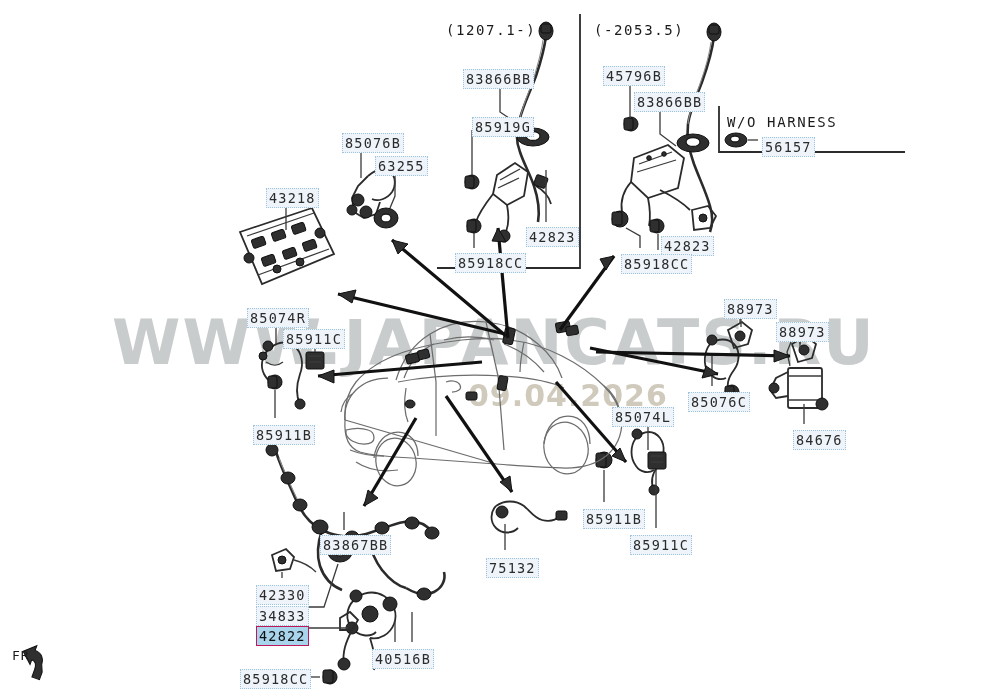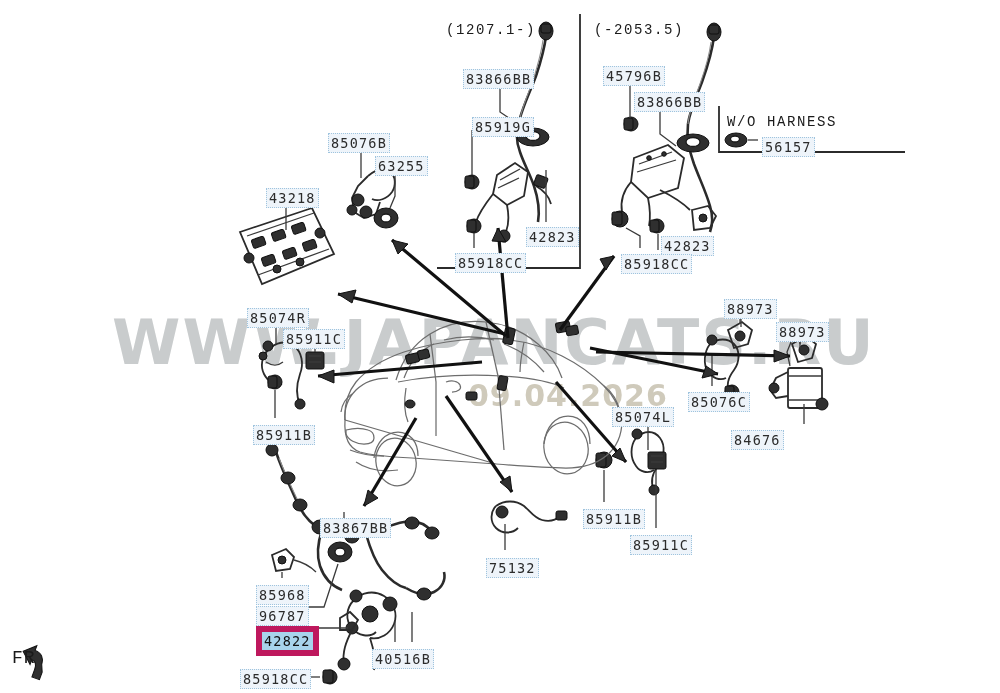--- a/index.html
+++ b/index.html
@@ -13,24 +13,24 @@
       font-size:62px;font-weight:700;letter-spacing:2px;color:#c9cccd;white-space:nowrap;
       user-select:none;pointer-events:none;}
   .wm-date{position:absolute;left:468px;top:378px;font-family:"DejaVu Sans","Liberation Sans",sans-serif;
       font-size:30px;font-weight:600;color:#cfcabb;white-space:nowrap;letter-spacing:1px;
       user-select:none;pointer-events:none;}
 
   
   .lbl{position:absolute;font-size:13.5px;letter-spacing:1.2px;color:#2b2b2b;
        white-space:nowrap;line-height:16px;padding:1px 2px;
        background:#eef4fa;border:1px dotted #9fc4de;}
-  .lbl.sel{background:#a8d4ec;border:6px solid #be185d;color:#101010;}
+  .lbl.sel{background:#a8d4ec;border:1px solid #be185d;color:#101010;}
 
   
-  .txt{position:absolute;font-size:14px;letter-spacing:1.6px;color:#1a1a1a;white-space:nowrap;font-family:Liberation Mono, monospace;}
+  .txt{position:absolute;font-size:14px;letter-spacing:1.6px;color:#1a1a1a;white-space:nowrap;}
 
   
   svg.layer{position:absolute;left:0;top:0;width:1000px;height:693px;overflow:visible;}
   .ln{stroke:#3a3a3a;stroke-width:1.3;fill:none;}
   .ln2{stroke:#2b2b2b;stroke-width:1.8;fill:none;}
   .car{stroke:#6d6d6d;stroke-width:1.25;fill:none;}
   .arw{stroke:#111;stroke-width:3.2;fill:none;}
   .pt{fill:#2f2f2f;stroke:#101010;stroke-width:1;}
   .ptw{fill:#ffffff;stroke:#1a1a1a;stroke-width:1.3;}
   .hose{stroke:#2b2b2b;stroke-width:2.6;fill:none;}
@@ -384,45 +384,45 @@
 
     <g>
       <path class="pt" d="M42,661 C42,655 38,650 31,650 L31,645 L20,655 L31,665 L31,660
                           C35,660 37,663 37,668 L37,676 L45,676 L45,668 Z" transform="rotate(20 32 662)"></path>
     </g>
   </svg>
 
   <div class="txt" style="left:446px;top:22px">(1207.1-)</div>
   <div class="txt" style="left:594px;top:22px">(-2053.5)</div>
   <div class="txt" style="left:727px;top:114px">W/O HARNESS</div>
-  <div class="txt" style="left:12px;top:648px;font-size:18px;letter-spacing:1px">FR</div>
+  <div class="txt" style="left:12px;top:648px;font-size:13px;letter-spacing:1px">FR</div>
 
   <div class="lbl" style="left:463px;top:69px">83866BB</div>
   <div class="lbl" style="left:472px;top:117px">85919G</div>
   <div class="lbl" style="left:526px;top:227px">42823</div>
   <div class="lbl" style="left:455px;top:253px">85918CC</div>
   <div class="lbl" style="left:603px;top:66px">45796B</div>
   <div class="lbl" style="left:634px;top:92px">83866BB</div>
   <div class="lbl" style="left:762px;top:137px">56157</div>
   <div class="lbl" style="left:661px;top:236px">42823</div>
   <div class="lbl" style="left:621px;top:254px">85918CC</div>
-  <div class="lbl" style="left:328px;top:133px">85076B</div>
+  <div class="lbl" style="left:342px;top:133px">85076B</div>
   <div class="lbl" style="left:375px;top:156px">63255</div>
   <div class="lbl" style="left:266px;top:188px">43218</div>
   <div class="lbl" style="left:247px;top:308px">85074R</div>
   <div class="lbl" style="left:283px;top:329px">85911C</div>
   <div class="lbl" style="left:253px;top:425px">85911B</div>
   <div class="lbl" style="left:724px;top:299px">88973</div>
   <div class="lbl" style="left:776px;top:322px">88973</div>
   <div class="lbl" style="left:688px;top:392px">85076C</div>
-  <div class="lbl" style="left:731px;top:430px">84676</div>
+  <div class="lbl" style="left:793px;top:430px">84676</div>
   <div class="lbl" style="left:612px;top:407px">85074L</div>
   <div class="lbl" style="left:583px;top:509px">85911B</div>
   <div class="lbl" style="left:630px;top:535px">85911C</div>
   <div class="lbl" style="left:486px;top:558px">75132</div>
-  <div class="lbl" style="left:320px;top:518px">83867BB</div>
-  <div class="lbl" style="left:256px;top:585px">85968</div>
-  <div class="lbl" style="left:256px;top:606px">96787</div>
+  <div class="lbl" style="left:320px;top:535px">83867BB</div>
+  <div class="lbl" style="left:256px;top:585px">42330</div>
+  <div class="lbl" style="left:256px;top:606px">34833</div>
   <div class="lbl sel" style="left:256px;top:626px">42822</div>
   <div class="lbl" style="left:372px;top:649px">40516B</div>
   <div class="lbl" style="left:240px;top:669px">85918CC</div>
 
 </div>
 
 </body></html>

